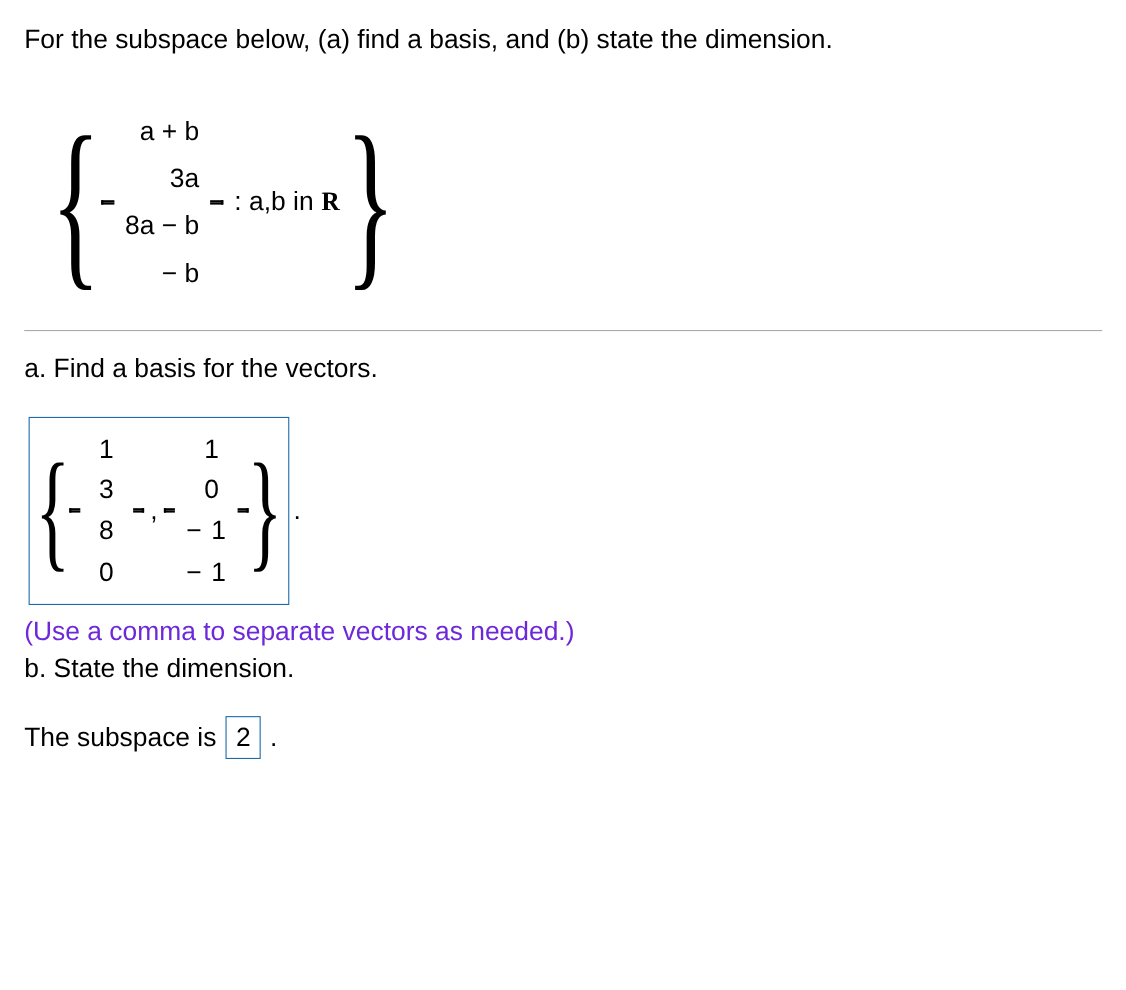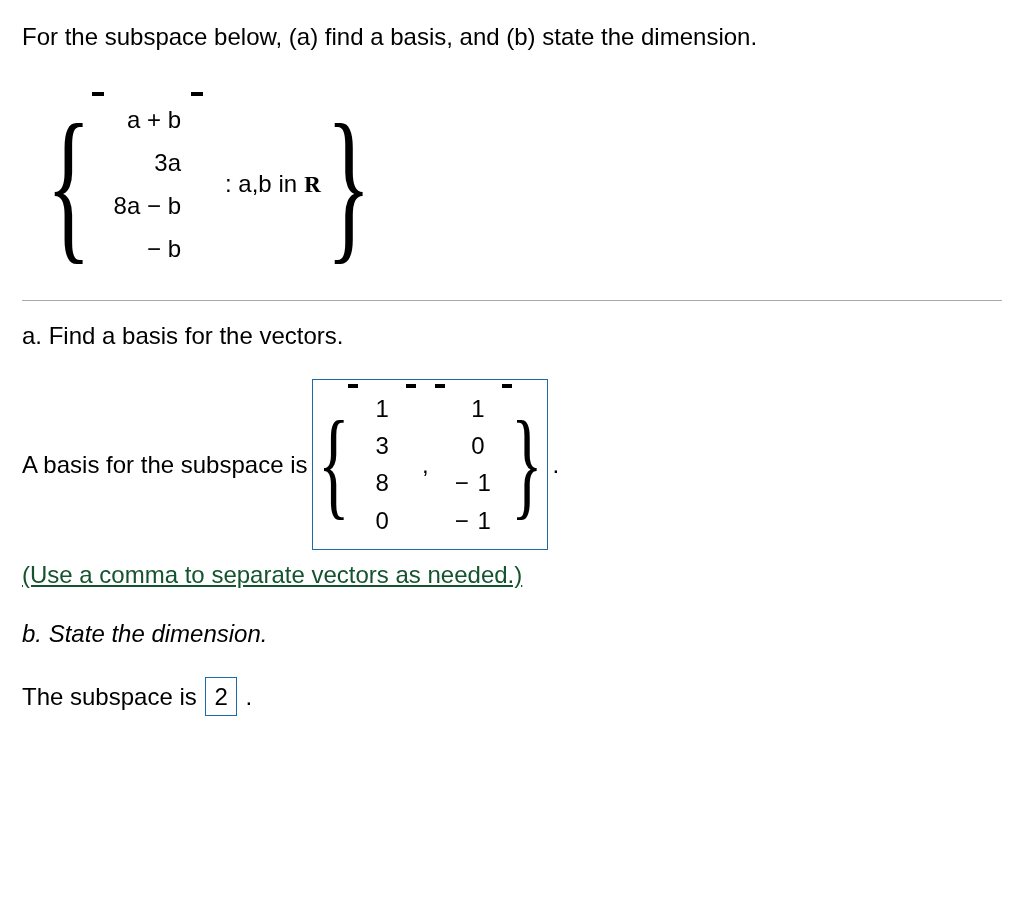--- a/index.html
+++ b/index.html
@@ -21,38 +21,38 @@
   .curly-l, .curly-r {
     font-size: 170px;
     font-family: 'Times New Roman', serif;
     line-height: 0.85;
     font-weight: 100;
     transform: scaleX(0.55);
     margin: 0 -18px;
   }
   .matrix {
     display: inline-flex;
-    align-items: flex-start;
+    align-items: center;
   }
   .bracket-l, .bracket-r {
     width: 10px;
     border-top: 2px solid #000;
     border-bottom: 2px solid #000;
   }
   .bracket-l { border-left: 2px solid #000; }
   .bracket-r { border-right: 2px solid #000; }
   .mcol {
     display: flex;
     flex-direction: column;
     align-items: flex-end;
     padding: 6px 10px;
     justify-content: space-around;
   }
   .mcol div { line-height: 1.8; white-space: nowrap; }
-  .condition { margin: 0 6px 0 22px; }
+  .condition { margin: 0 6px 0 10px; }
   hr.sep {
     border: none;
     border-top: 1px solid #aaa;
     margin: 14px 0 18px 0;
   }
   .part { margin-bottom: 26px; }
   .answer-row {
     display: flex;
     align-items: center;
     margin: 22px 0 8px 0;
@@ -69,23 +69,22 @@
     font-family: 'Times New Roman', serif;
     line-height: 0.8;
     font-weight: 100;
     transform: scaleX(0.55);
     margin: 0 -14px;
   }
   .mcol-small div { line-height: 1.55; text-align: center; min-width: 28px; }
   .small-m .bracket-l, .small-m .bracket-r { width: 8px; }
   .comma-sep { margin: 0 6px; align-self: center; }
   .hint {
-    color: #14532d;
+    color: #6d28d9;
     margin-top: 4px;
-    text-decoration: underline;
   }
   .inline-box {
     border: 1px solid #1e6aa8;
     padding: 2px 8px;
     display: inline-block;
     margin: 0 2px;
   }
   .bbR {
     font-family: 'Times New Roman', serif;
     position: relative;
@@ -122,21 +121,20 @@
     <span>: a,b in </span><span class="bbR">R</span>
   </span>
   <span class="curly-r">}</span>
 </div>
 
 <hr class="sep">
 
 <div class="part">a. Find a basis for the vectors.</div>
 
 <div class="answer-row">
-  <span>A basis for the subspace is </span>
   <span class="answer-box">
     <span class="small-curly-l">{</span>
 
     <span class="matrix small-m">
       <span class="bracket-l"></span>
       <span class="mcol mcol-small">
         <div>1</div>
         <div>3</div>
         <div>8</div>
         <div>0</div>
@@ -157,21 +155,21 @@
       <span class="bracket-r"></span>
     </span>
 
     <span class="small-curly-r">}</span>
   </span>
   <span>.</span>
 </div>
 
 <div class="hint">(Use a comma to separate vectors as needed.)</div>
 
-<div class="part" style="margin-top:26px;font-style:italic;">b. State the dimension.</div>
+<div class="part" style="">b. State the dimension.</div>
 
 <div>
   <span>The subspace is </span>
   <span class="inline-box">2</span>
   <span>.</span>
 </div>
 
 
 
 

